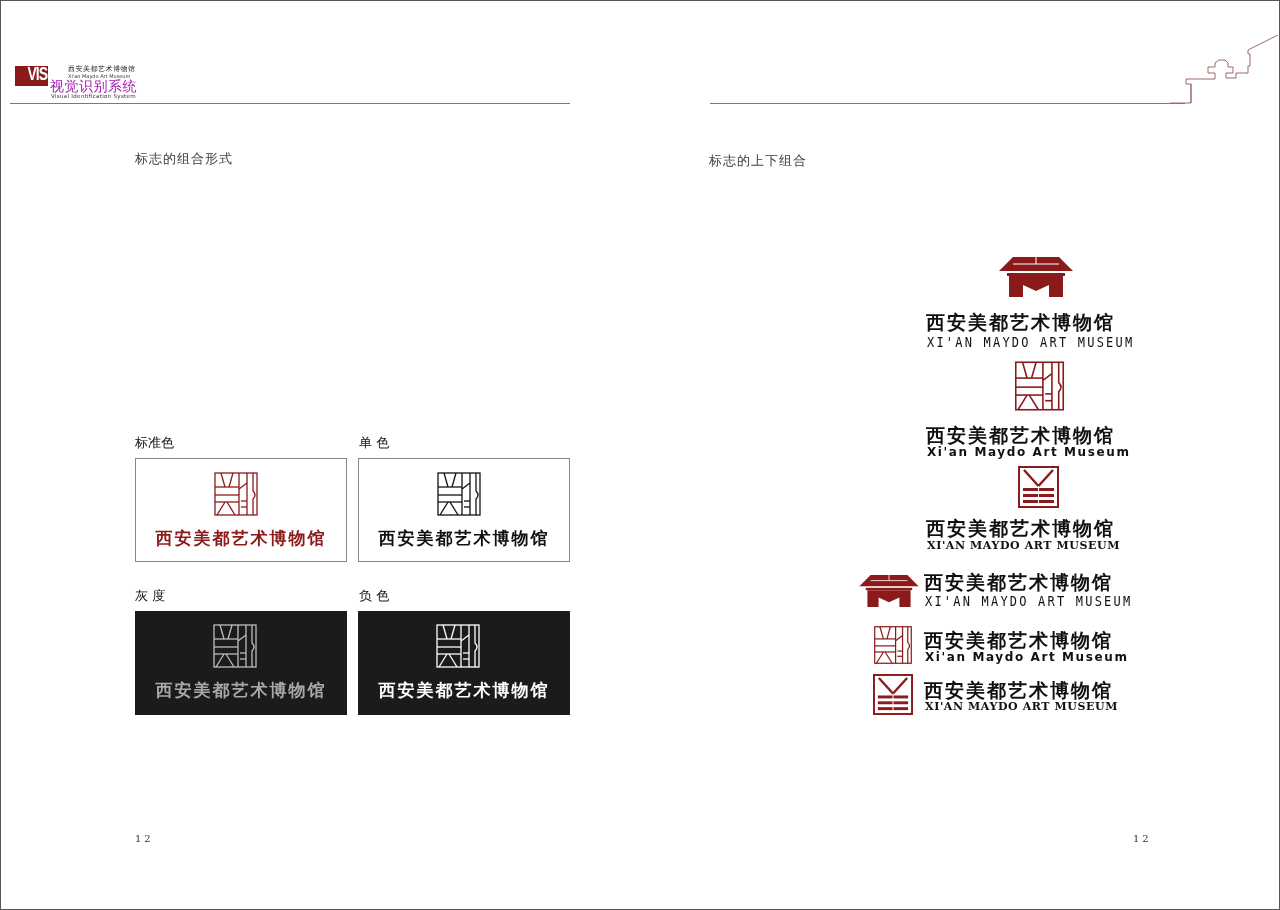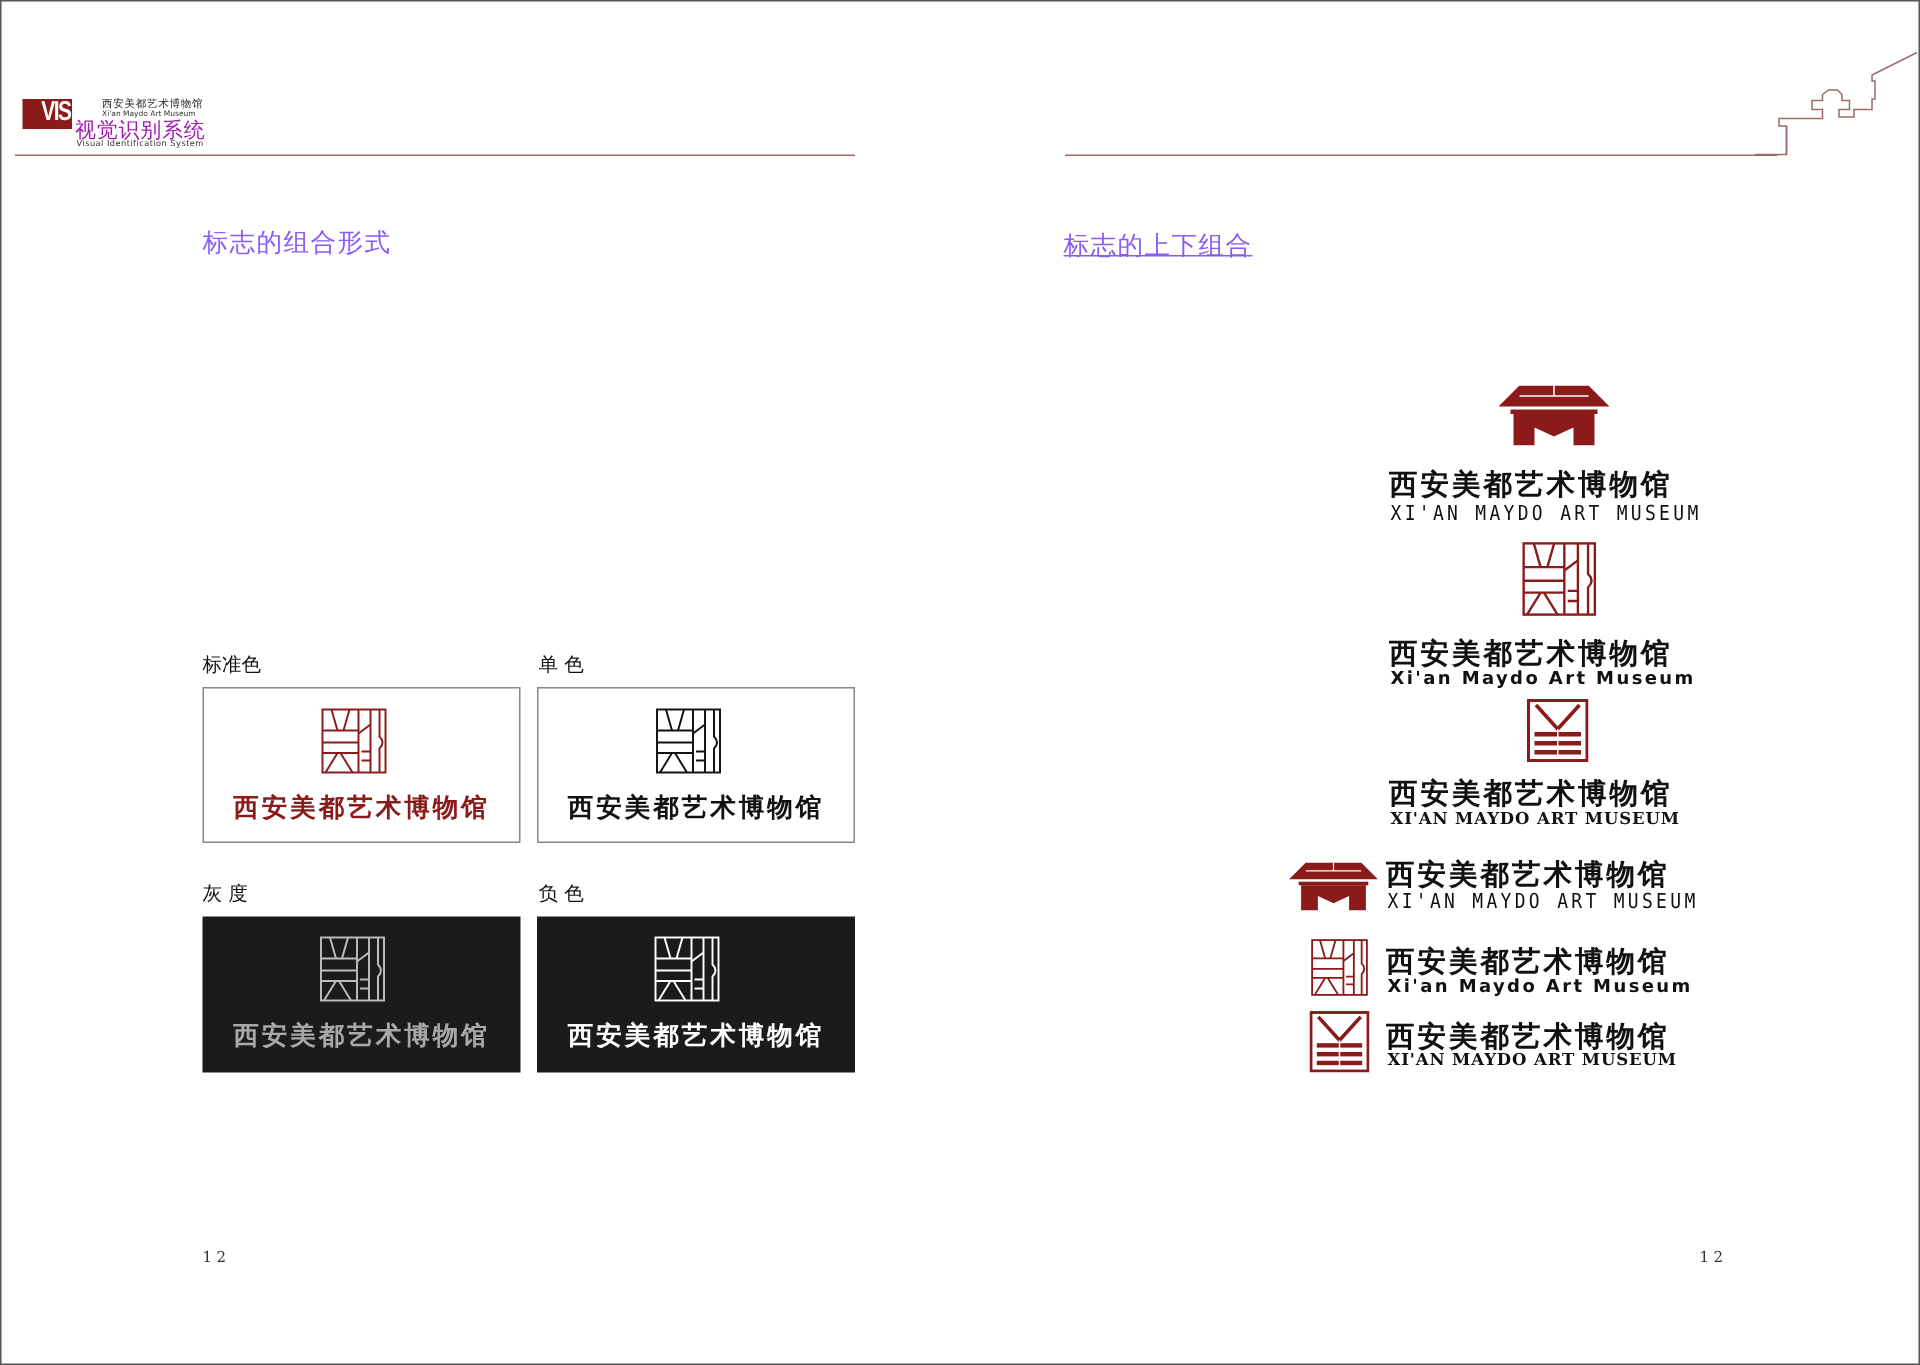--- a/index.html
+++ b/index.html
@@ -13,21 +13,21 @@
   .vis-logo span { position: absolute; right: 1px; bottom: 2px; color: #fff; font-family: "Liberation Sans", sans-serif; font-weight: bold; font-size: 14px; letter-spacing: -1px; transform: scaleY(1.3); transform-origin: bottom; }
   .hdr-cn-small { position: absolute; left: 68px; top: 64px; font-size: 7px; color: #222; letter-spacing: 0.5px; }
   .hdr-en-small { position: absolute; left: 68px; top: 73px; font-size: 5px; color: #333; }
   .hdr-cn-big { position: absolute; left: 50px; top: 78px; font-size: 14px; color: #a21caf; letter-spacing: 0.5px; }
   .hdr-en-big { position: absolute; left: 51px; top: 93px; font-size: 5.5px; color: #333; letter-spacing: 0.3px; }
   .hdr-line-left { position: absolute; left: 10px; top: 103px; width: 560px; height: 1px; background: #9b6b6b; }
   .hdr-line-right { position: absolute; left: 710px; top: 103px; width: 475px; height: 1px; background: #9b6b6b; }
 
   .skyline { position: absolute; left: 1170px; top: 30px; width: 110px; height: 80px; }
 
-  .section-title { position: absolute; font-size: 17px; color: #8b5cf6; letter-spacing: 1px; text-align: center; }
+  .section-title { position: absolute; font-size: 13px; color: #404040; letter-spacing: 1px; text-align: center; }
 
   .variant-label { position: absolute; font-size: 13px; color: #111; }
   .variant-box { position: absolute; width: 212px; height: 104px; }
   .box-white { border: 1px solid #888; background: #fff; }
   .box-black { background: #1c1a1b; }
   .variant-box .mark { position: absolute; left: 77px; top: 12px; width: 46px; height: 46px; }
   .variant-box .name { position: absolute; left: 0; right: 0; top: 68px; text-align: center; font-size: 17px; font-weight: bold; letter-spacing: 2px; }
 
   .page-num { position: absolute; font-family: "DejaVu Serif", serif; font-size: 10px; color: #333; letter-spacing: 3px; }
 
@@ -149,21 +149,21 @@
         <line x1="28" y1="30" x2="34" y2="30"></line>
         <line x1="28" y1="36" x2="34" y2="36"></line>
       <path d="M40 2 L40 20 Q44 24 40 28 L40 44"></path>
     </g>
   </svg>
   <div class="name" style="color:#fff;">西安美都艺术博物馆</div>
 </div>
 
 <div class="page-num" style="left:135px; top:833px;">12</div>
 
-<div class="section-title" style="left:709px; top:152px;text-decoration:underline;">标志的上下组合</div>
+<div class="section-title" style="left:709px; top:152px;">标志的上下组合</div>
 
 <svg style="position:absolute; left:999px; top:257px; width:74px; height:40px;" viewBox="0 0 74 40">
   <polygon fill="#8b1a1a" points="14,0 60,0 74,14 0,14"></polygon>
   <rect x="8" y="16" width="58" height="3" fill="#8b1a1a"></rect>
   <line x1="14" y1="7" x2="60" y2="7" stroke="#fff" stroke-width="1"></line>
   <line x1="37" y1="0" x2="37" y2="7" stroke="#fff" stroke-width="1"></line>
   <polygon fill="#8b1a1a" points="10,19 64,19 64,40 50,40 50,28 37,34 24,28 24,40 10,40"></polygon>
 </svg>
 <div class="lockup-name" style="left:926px; top:310px;">西安美都艺术博物馆</div>
 <div class="lockup-en en-condensed" style="left:927px; top:334px;">XI'AN MAYDO ART MUSEUM</div>

